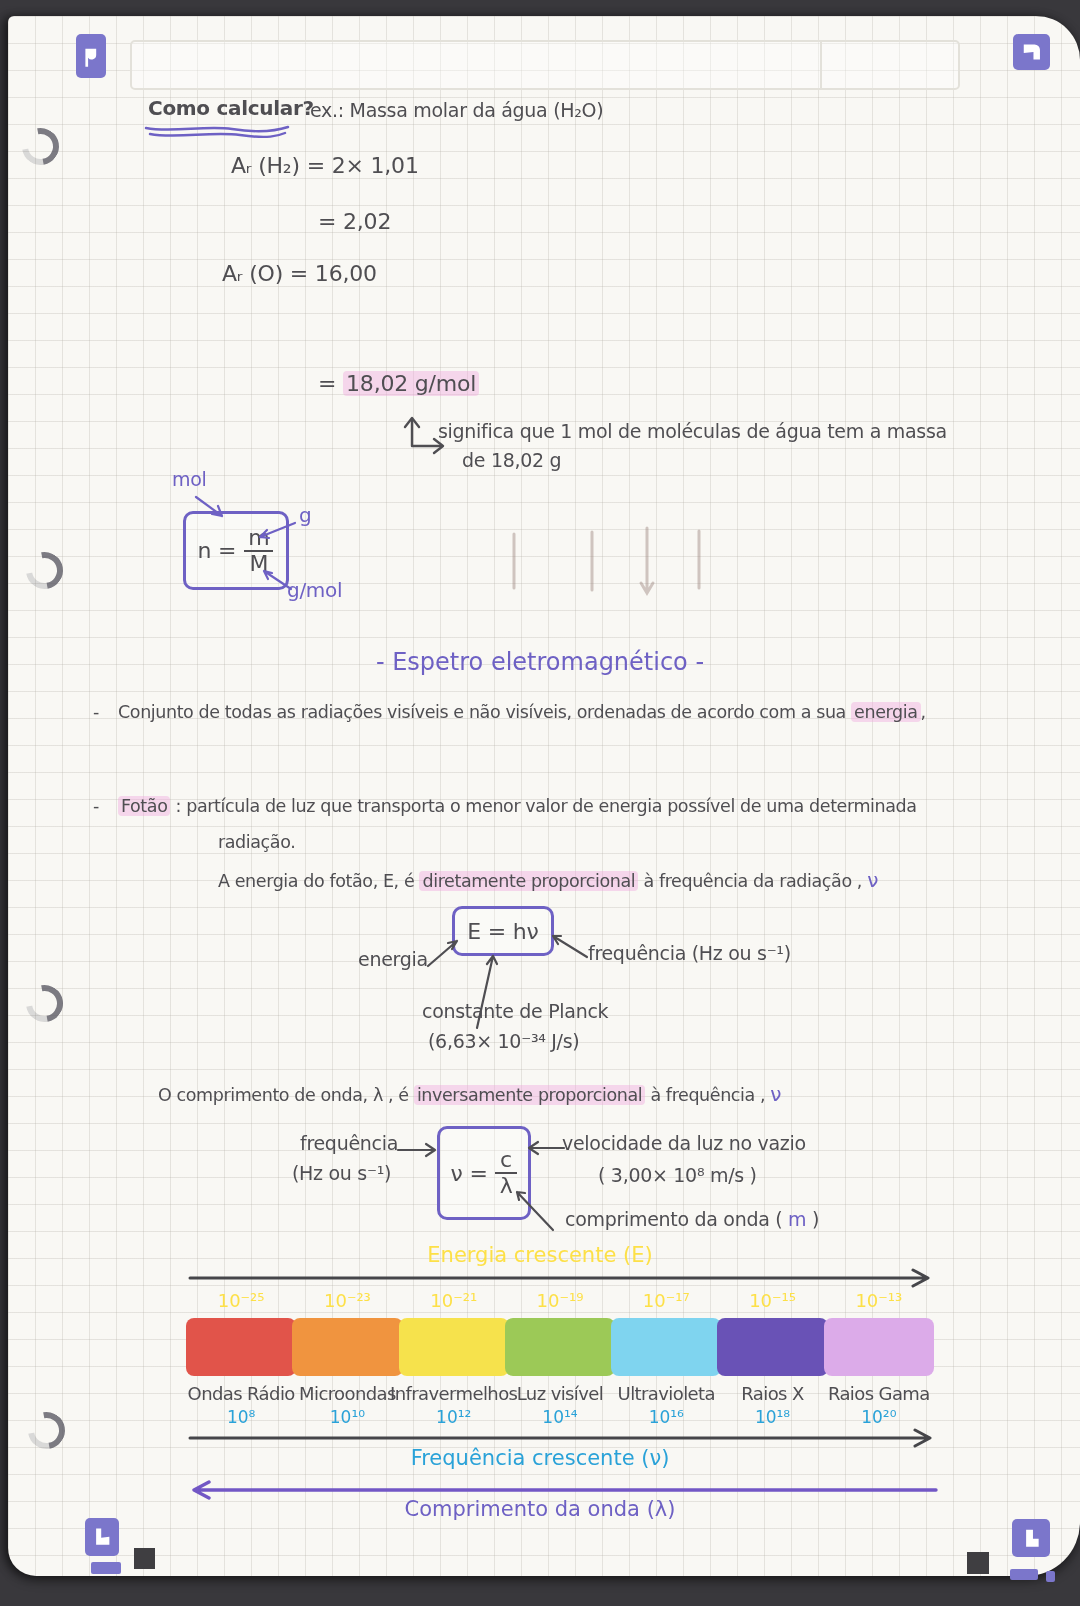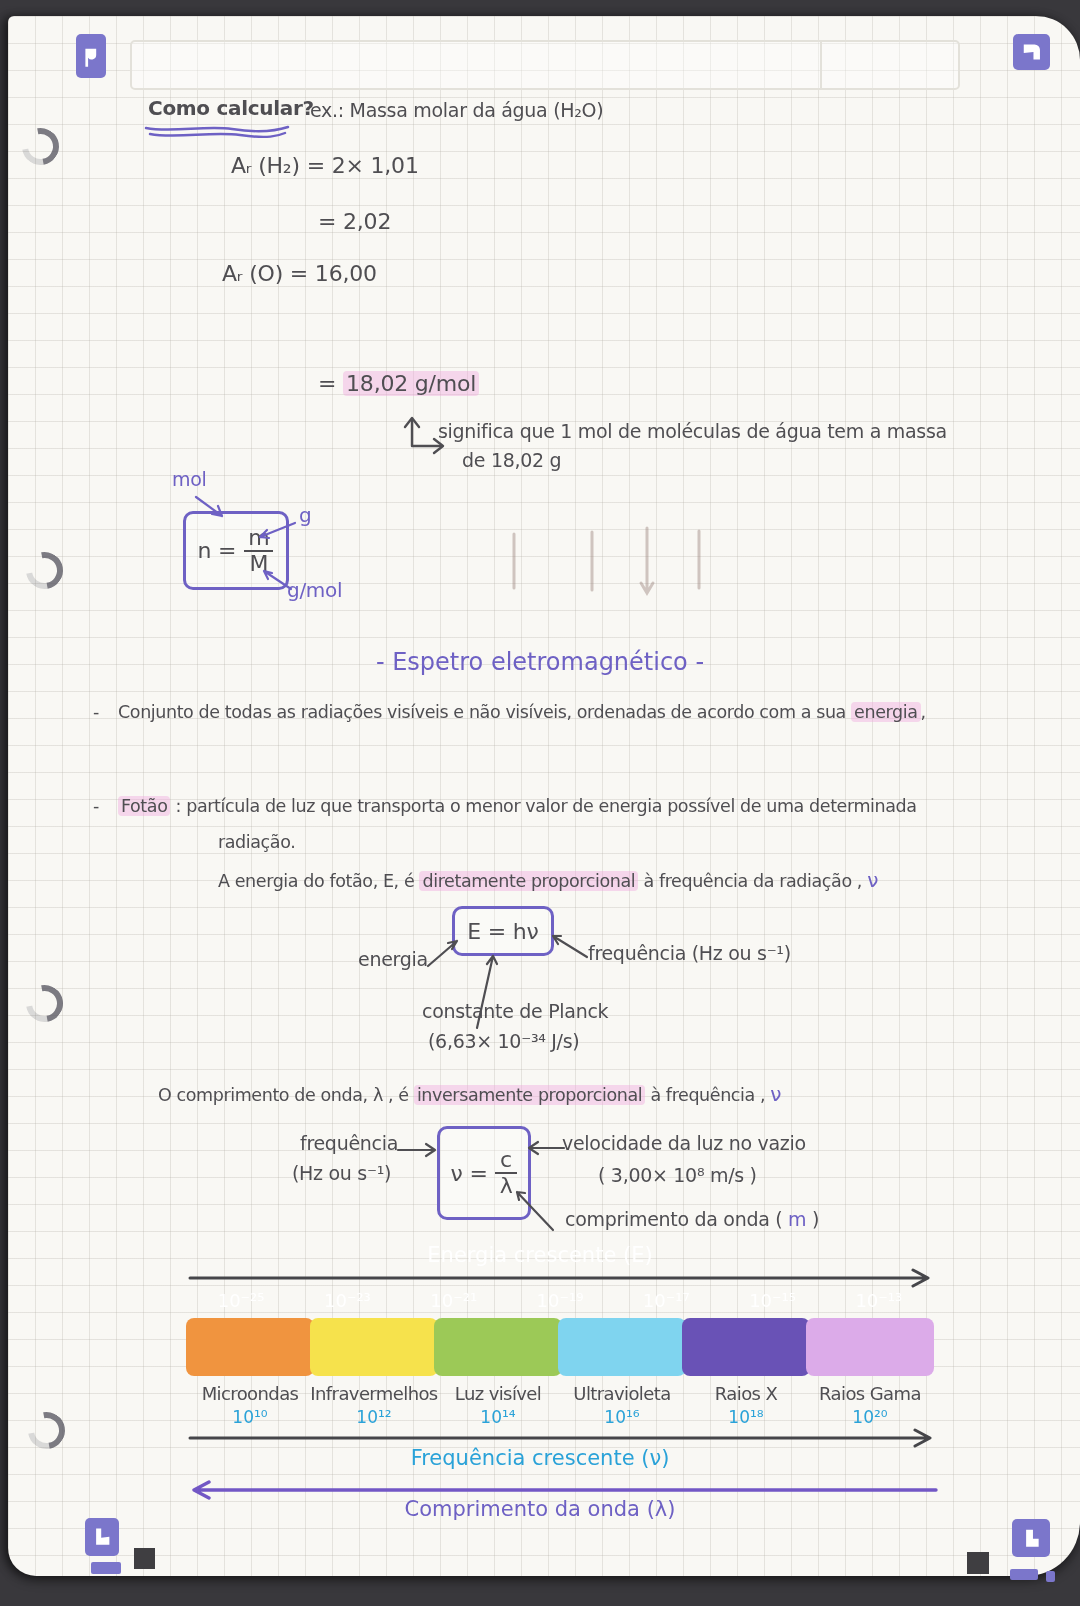--- a/index.html
+++ b/index.html
@@ -8,21 +8,21 @@
   .paper{position:absolute;left:8px;top:16px;right:0;bottom:30px;background:#f9f8f4;
          border-radius:6px 44px 54px 28px;
          background-image:
            linear-gradient(to right, rgba(185,182,172,.32) 1px, transparent 1px),
            linear-gradient(to bottom, rgba(185,182,172,.32) 1px, transparent 1px);
          background-size:27px 27px;
          box-shadow:-5px 0 10px rgba(0,0,0,.4), 0 4px 12px rgba(0,0,0,.45);}
   .t{position:absolute;white-space:nowrap;line-height:1.25;}
   .ink{color:#4f4e52;}
   .pp{color:#6e61c4;}
-  .grn{color:#ffffff;}
+  .grn{color:#fde047;}
   .blu{color:#2aa2d8;}
   .f17{font-size:17.5px;letter-spacing:-0.4px;}
   .f19{font-size:19px;letter-spacing:-0.3px;}
   .f20{font-size:20px;letter-spacing:-0.3px;text-align:right;}
   .f22{font-size:22px;letter-spacing:-0.2px;}
   .f24{font-size:24px;letter-spacing:0;}
   .hl{background:rgba(240,168,221,.42);border-radius:4px;padding:0 3px;}
   .titlebox{position:absolute;left:130px;top:40px;width:826px;height:46px;
             border:2px solid #e3e1da;border-radius:5px;background:rgba(255,255,255,.35);}
   .titlebox .divider{position:absolute;top:0;bottom:0;left:688px;width:2px;background:#e3e1da;}
@@ -159,20 +159,25 @@
     <span>10⁻²³</span>
     <span>10⁻²¹</span>
     <span>10⁻¹⁹</span>
     <span>10⁻¹⁷</span>
     <span>10⁻¹⁵</span>
     <span>10⁻¹³</span>
   </div>
 
   <div id="bands">
     <div class="band-col">
+      <div class="band-swatch" style="background-color: rgb(225, 84, 74);"></div>
+      <div class="band-name ink">Ondas Rádio</div>
+      <div class="band-freq blu">10⁸</div>
+    </div>
+    <div class="band-col">
       <div class="band-swatch" style="background-color: rgb(240, 148, 63);"></div>
       <div class="band-name ink">Microondas</div>
       <div class="band-freq blu">10¹⁰</div>
     </div>
     <div class="band-col">
       <div class="band-swatch" style="background-color: rgb(246, 226, 76);"></div>
       <div class="band-name ink">Infravermelhos</div>
       <div class="band-freq blu">10¹²</div>
     </div>
     <div class="band-col">

